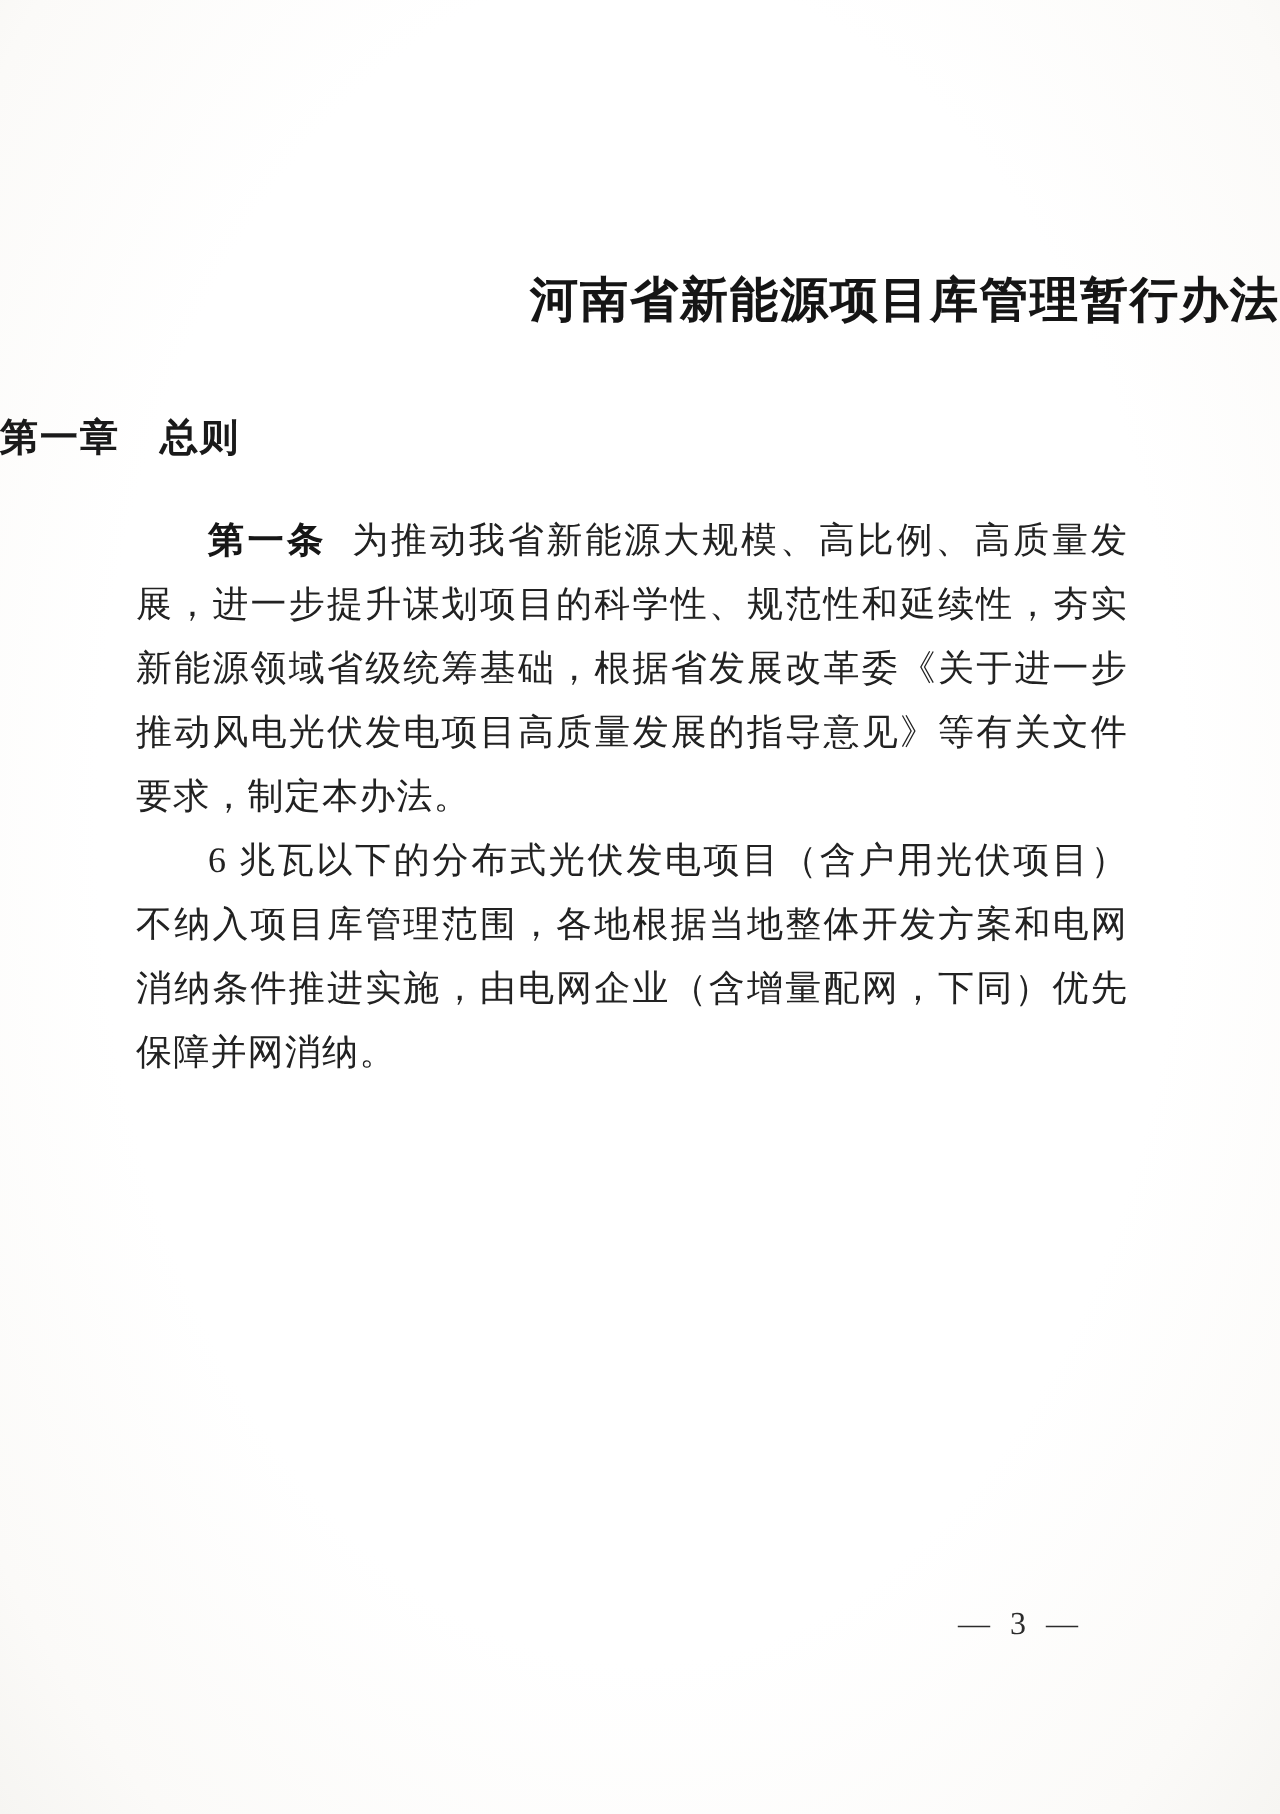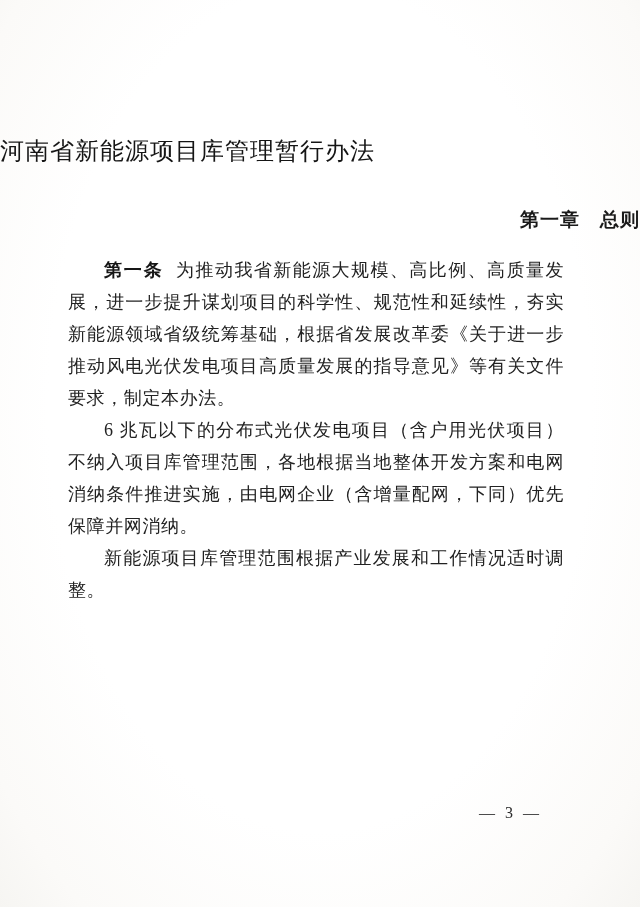--- a/index.html
+++ b/index.html
@@ -14,31 +14,31 @@
     margin: 0 auto;
     background: radial-gradient(ellipse at 50% 45%, #ffffff 60%, #fbfaf8 88%, #f6f5f2 100%);
     color: #1e1e1e;
     overflow: hidden;
     box-sizing: border-box;
     font-family: "Liberation Serif", "DejaVu Serif", serif;
   }
   .doc-title {
     margin: 0;
     padding-top: 134px;
-    text-align: left;
+    text-align: right;
     font-size: 24px;
     line-height: 34px;
-    font-weight: normal;
+    font-weight: bold;
     letter-spacing: 1px;
     color: #151515;
     font-family: "Liberation Serif", "DejaVu Serif", serif;
   }
   .chapter-heading {
     margin: 40px 0 0 0;
-    text-align: right;
+    text-align: left;
     font-size: 19px;
     line-height: 24px;
     font-weight: bold;
     letter-spacing: 1px;
     color: #1a1a1a;
     font-family: "Liberation Sans", "DejaVu Sans", sans-serif;
   }
   .body-text {
     margin: 22px 0 0 68px;
     width: 496px;
@@ -82,21 +82,20 @@
 
   <h2 class="chapter-heading">第一章　总则</h2>
 
   <div class="body-text">
 
     <p class="para"><span class="article-label">第一条</span><span>为推动我省新能源大规模、高比例、高质量发展，进一步提升谋划项目的科学性、规范性和延续性，夯实新能源领域省级统筹基础，根据省发展改革委《关于进一步推动风电光伏发电项目高质量发展的指导意见》等有关文件要求，制定本办法。</span></p>
 
 
     <p class="para"><span>6 兆瓦以下的分布式光伏发电项目（含户用光伏项目）不纳入项目库管理范围，各地根据当地整体开发方案和电网消纳条件推进实施，由电网企业（含增量配网，下同）优先保障并网消纳。</span></p>
 
-    <p class="para"><span>新能源项目库管理范围根据产业发展和工作情况适时调整。</span></p>
 
 
 
   </div>
 
   <div class="page-number">— 3 —</div>
 
 </div>
 
 </body></html>

